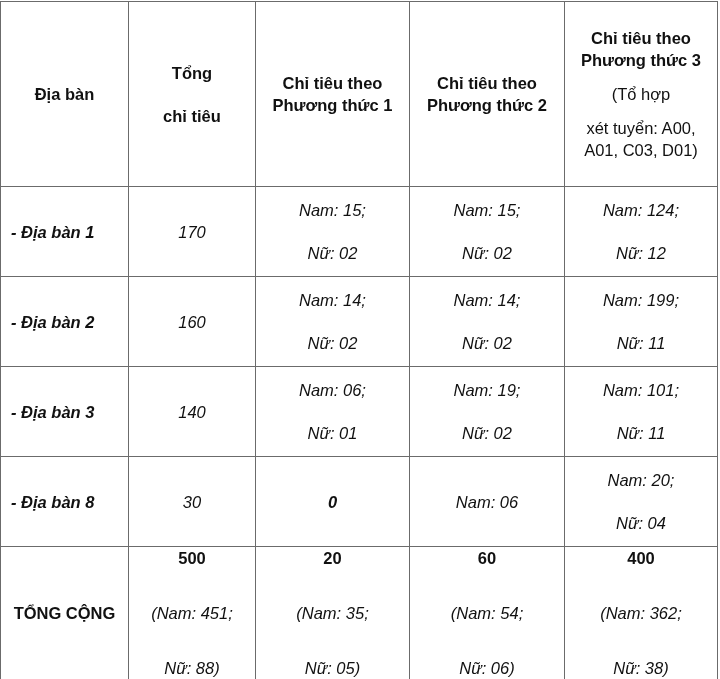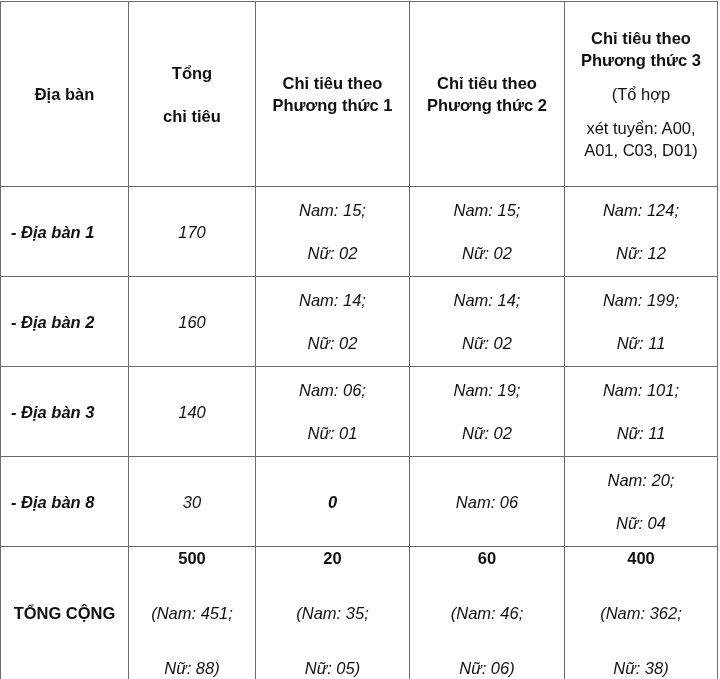--- a/index.html
+++ b/index.html
@@ -137,21 +137,21 @@
     <td>
       <span class="l1 bold">20</span>
           <span class="gap"></span>
       <span class="l1 it">(Nam: 35;</span>
           <span class="gap"></span>
       <span class="l1 it">Nữ: 05)</span>
     </td>
     <td>
       <span class="l1 bold">60</span>
           <span class="gap"></span>
-      <span class="l1 it">(Nam: 46;</span>
+      <span class="l1 it">(Nam: 54;</span>
           <span class="gap"></span>
       <span class="l1 it">Nữ: 06)</span>
     </td>
     <td>
       <span class="l1 bold">400</span>
           <span class="gap"></span>
       <span class="l1 it">(Nam: 362;</span>
           <span class="gap"></span>
       <span class="l1 it">Nữ: 38)</span>
     </td>

